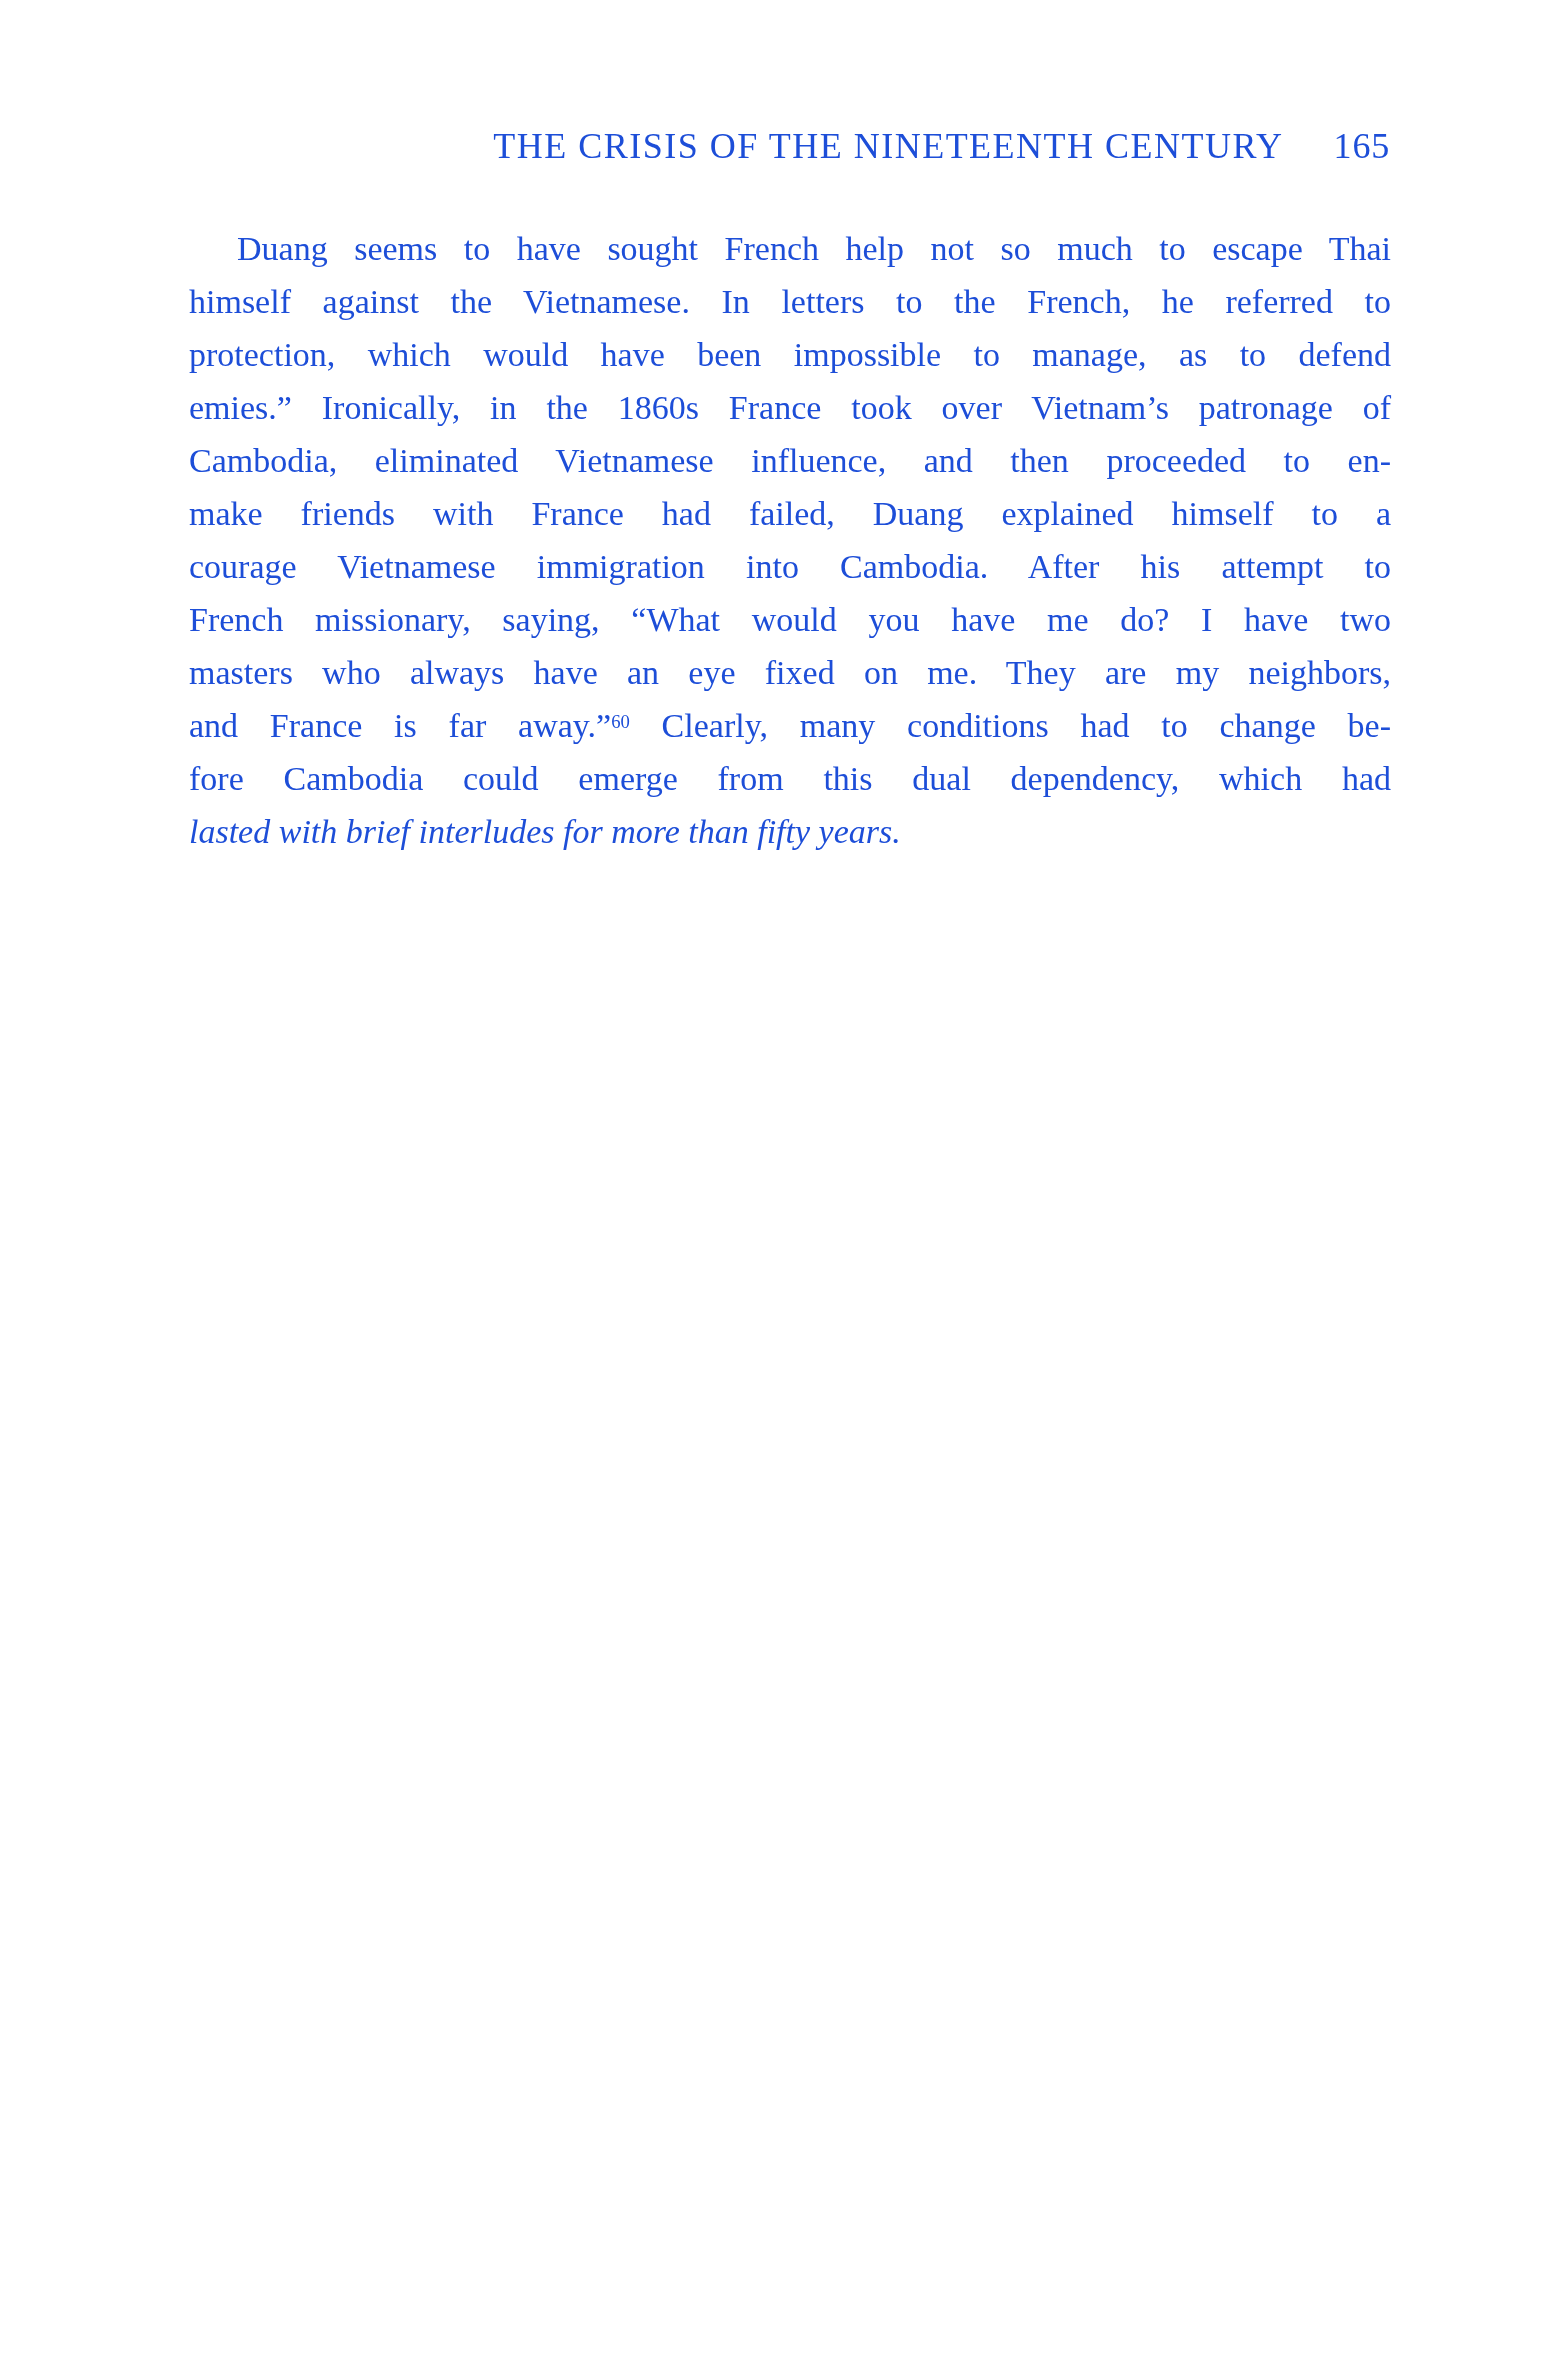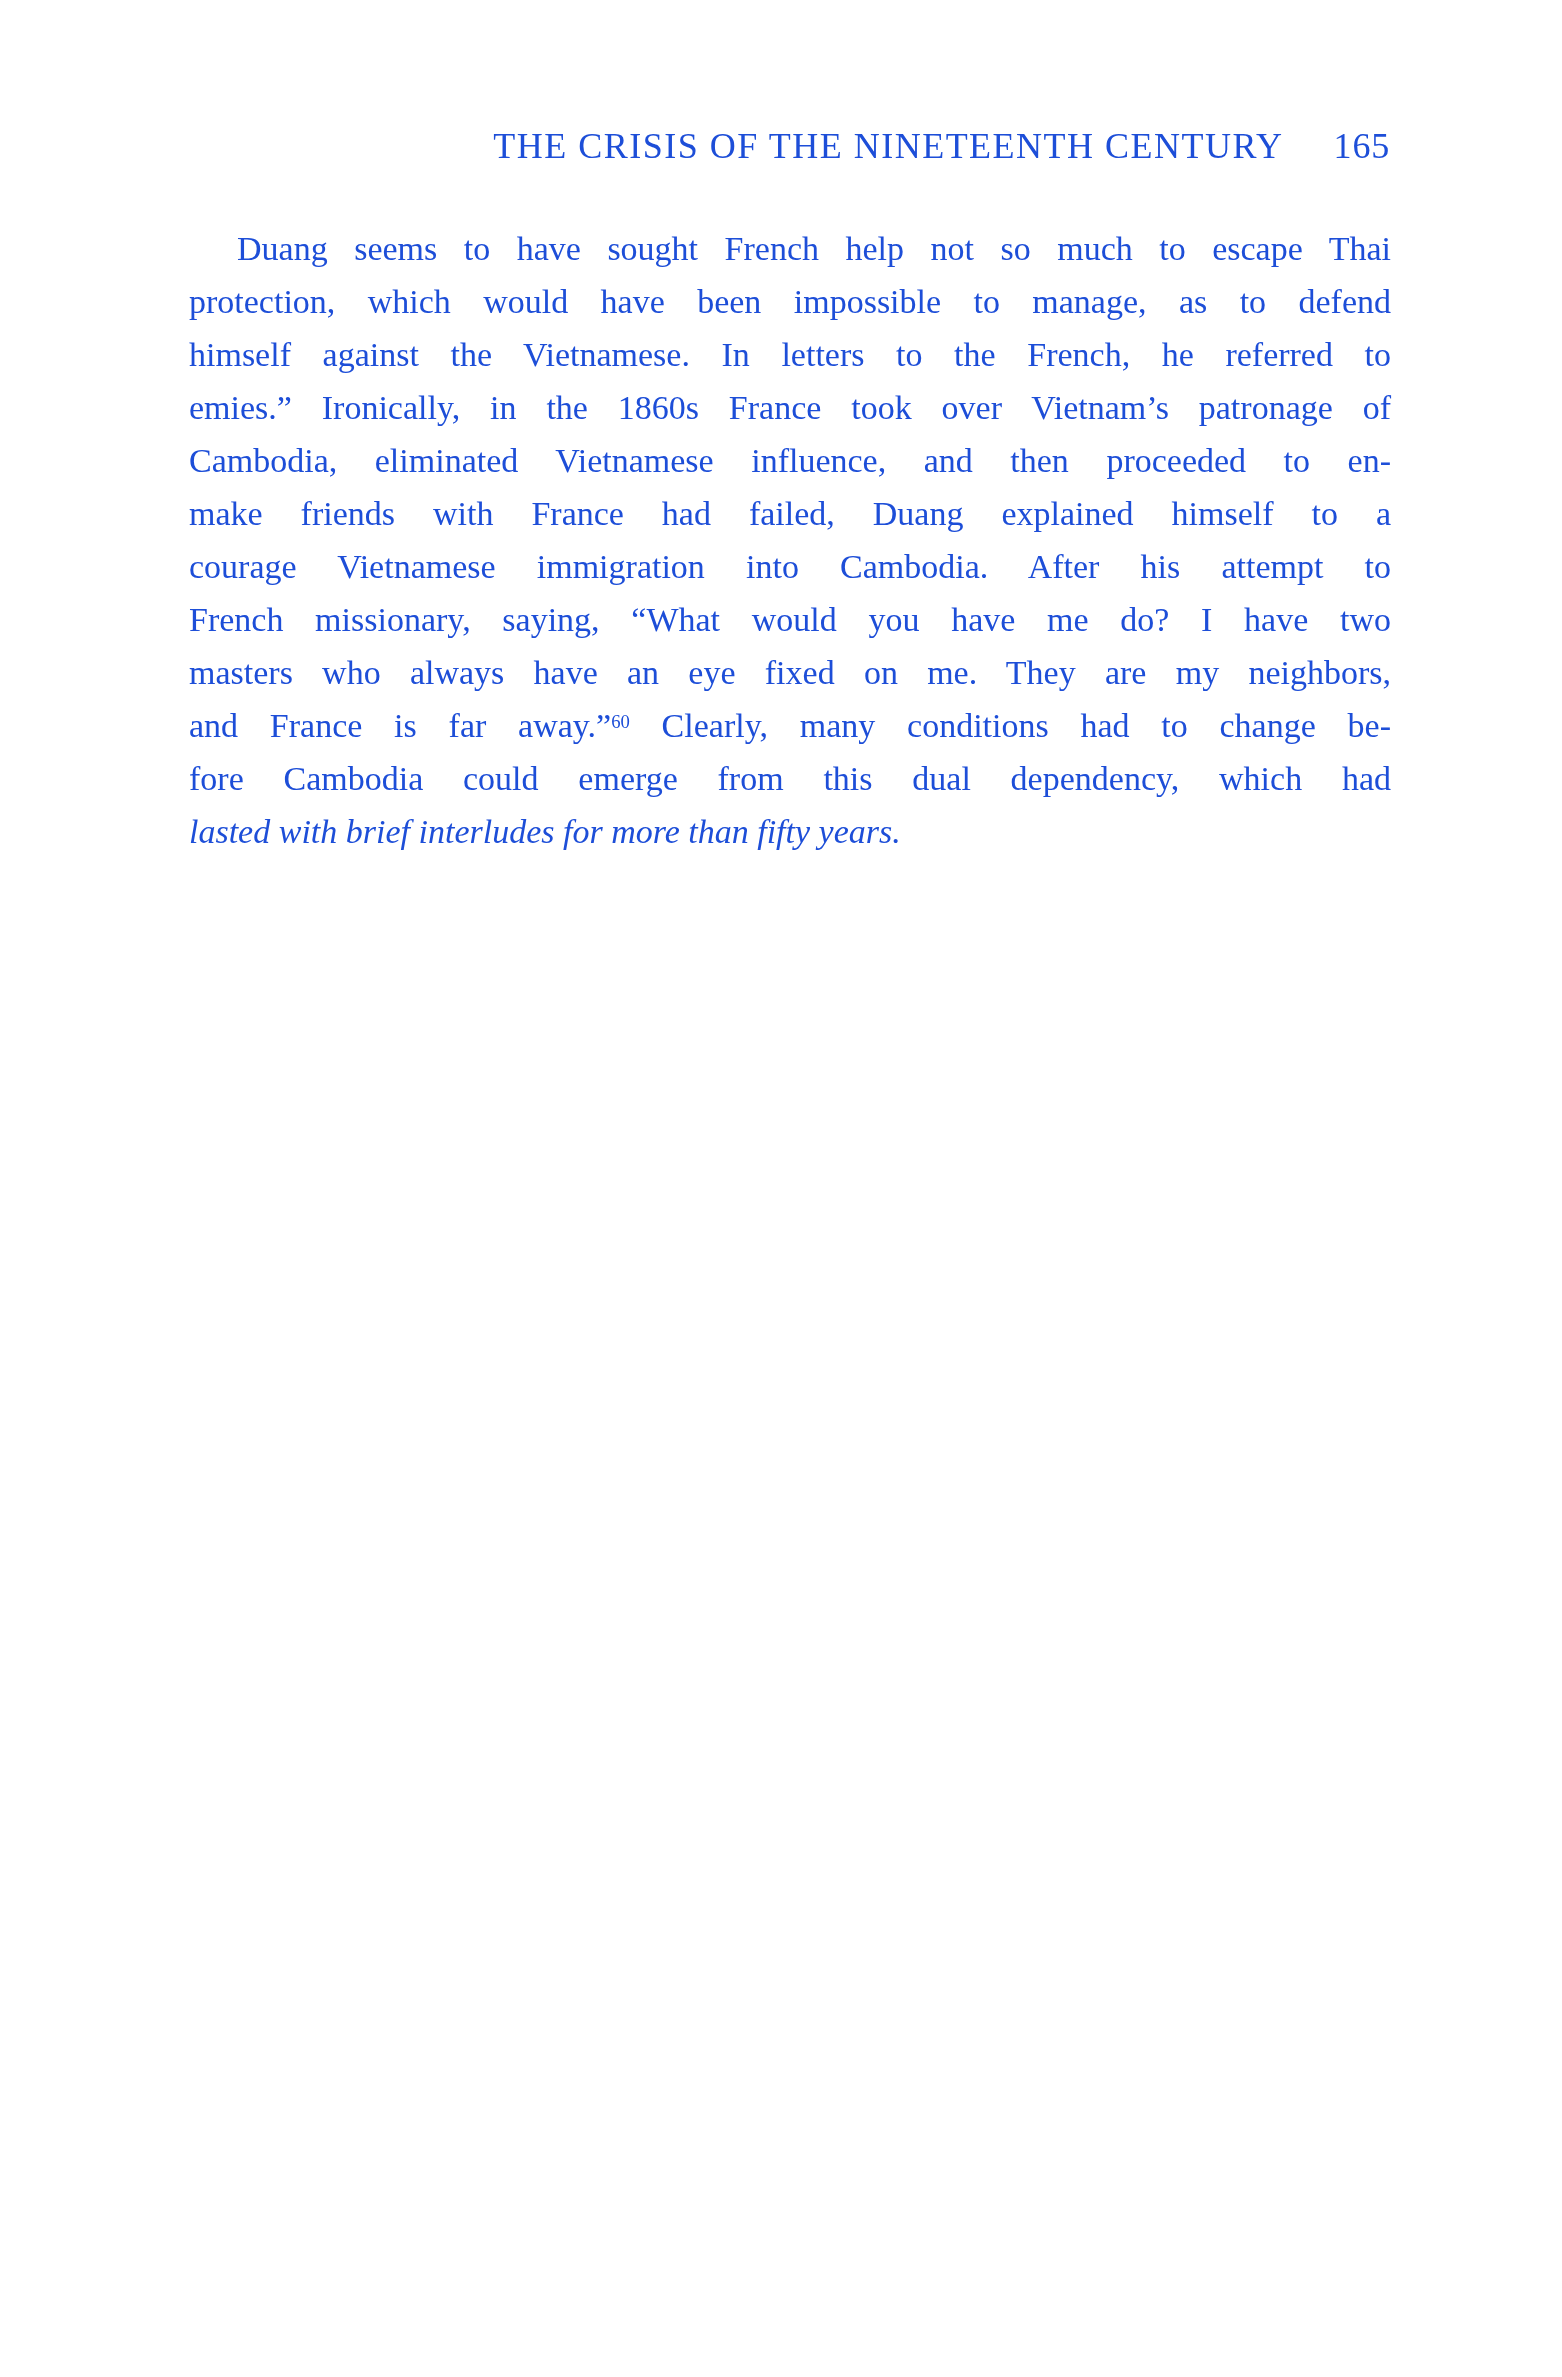--- a/index.html
+++ b/index.html
@@ -60,22 +60,22 @@
 
 <div class="page">
 
   <div class="running-head">
     <span class="title">THE CRISIS OF THE NINETEENTH CENTURY</span>
     <span class="folio">165</span>
   </div>
 
   <div class="body-text">
     <div class="line first-line">Duang seems to have sought French help not so much to escape Thai</div>
+    <div class="line">himself against the Vietnamese. In letters to the French, he referred to</div>
     <div class="line">protection, which would have been impossible to manage, as to defend</div>
-    <div class="line">himself against the Vietnamese. In letters to the French, he referred to</div>
     <div class="line">emies.” Ironically, in the 1860s France took over Vietnam’s patronage of</div>
     <div class="line">Cambodia, eliminated Vietnamese influence, and then proceeded to en-</div>
     <div class="line">make friends with France had failed, Duang explained himself to a</div>
     <div class="line">courage Vietnamese immigration into Cambodia. After his attempt to</div>
     <div class="line">French missionary, saying, “What would you have me do? I have two</div>
     <div class="line">masters who always have an eye fixed on me. They are my neighbors,</div>
     <div class="line">
       <span>and France is far away.”</span><sup class="footnote-ref">60</sup><span> Clearly, many conditions had to change be-</span>
     </div>
     <div class="line">fore Cambodia could emerge from this dual dependency, which had</div>

